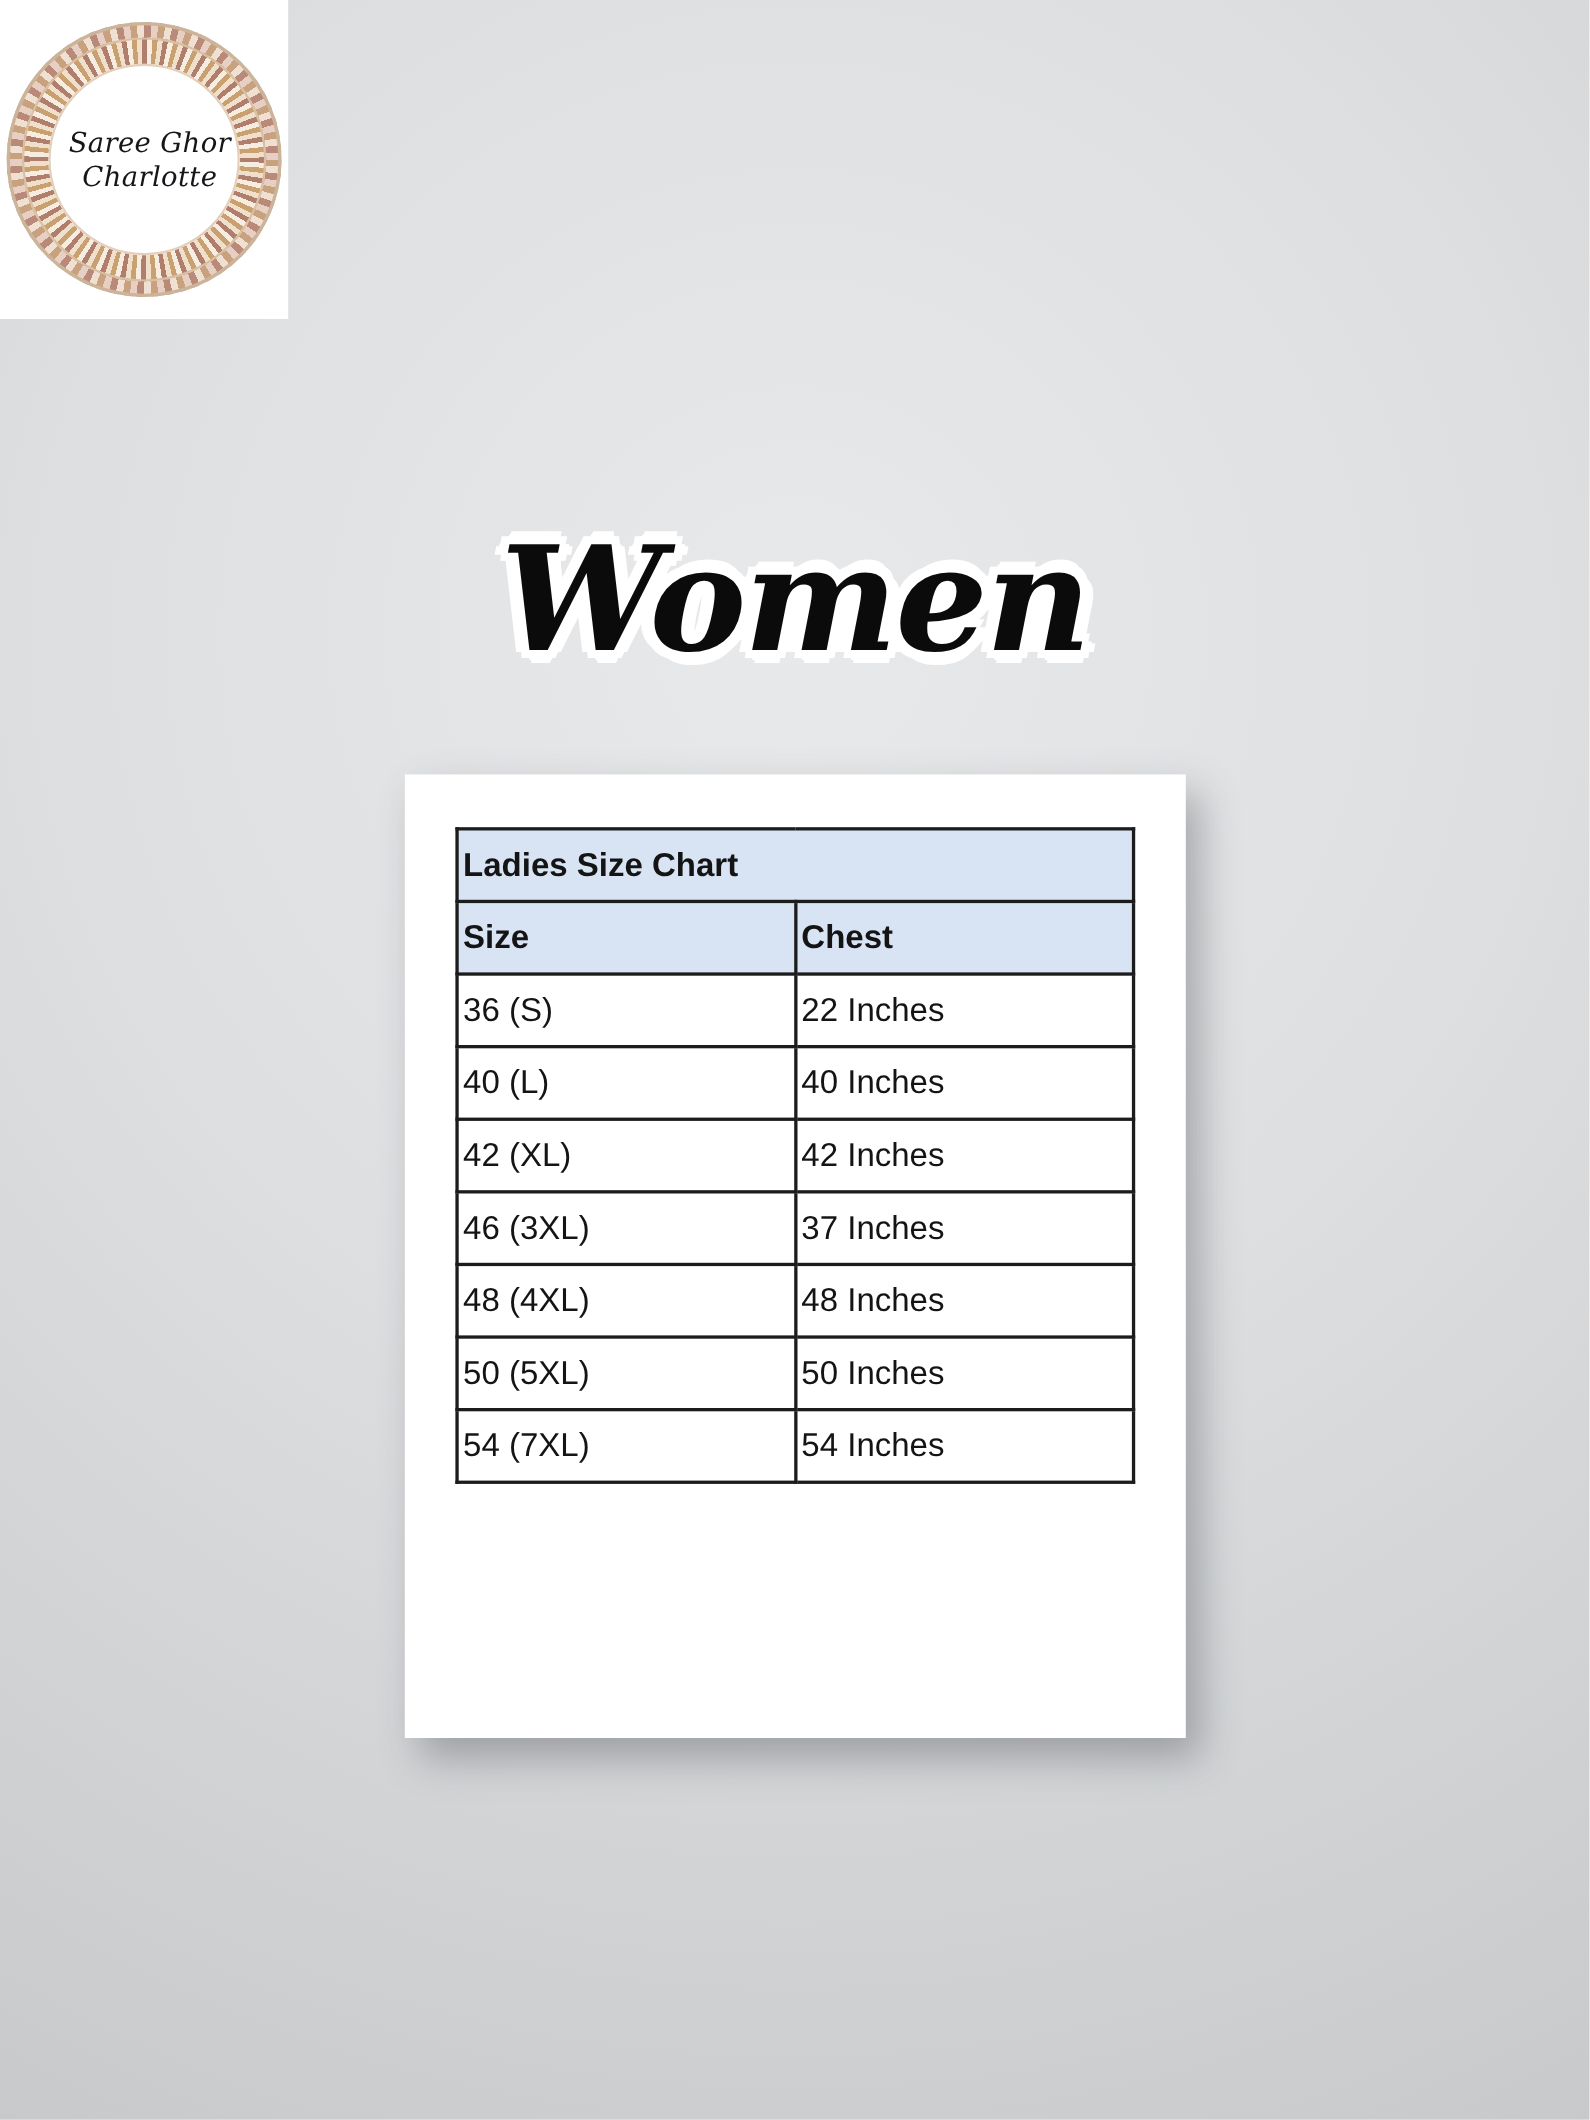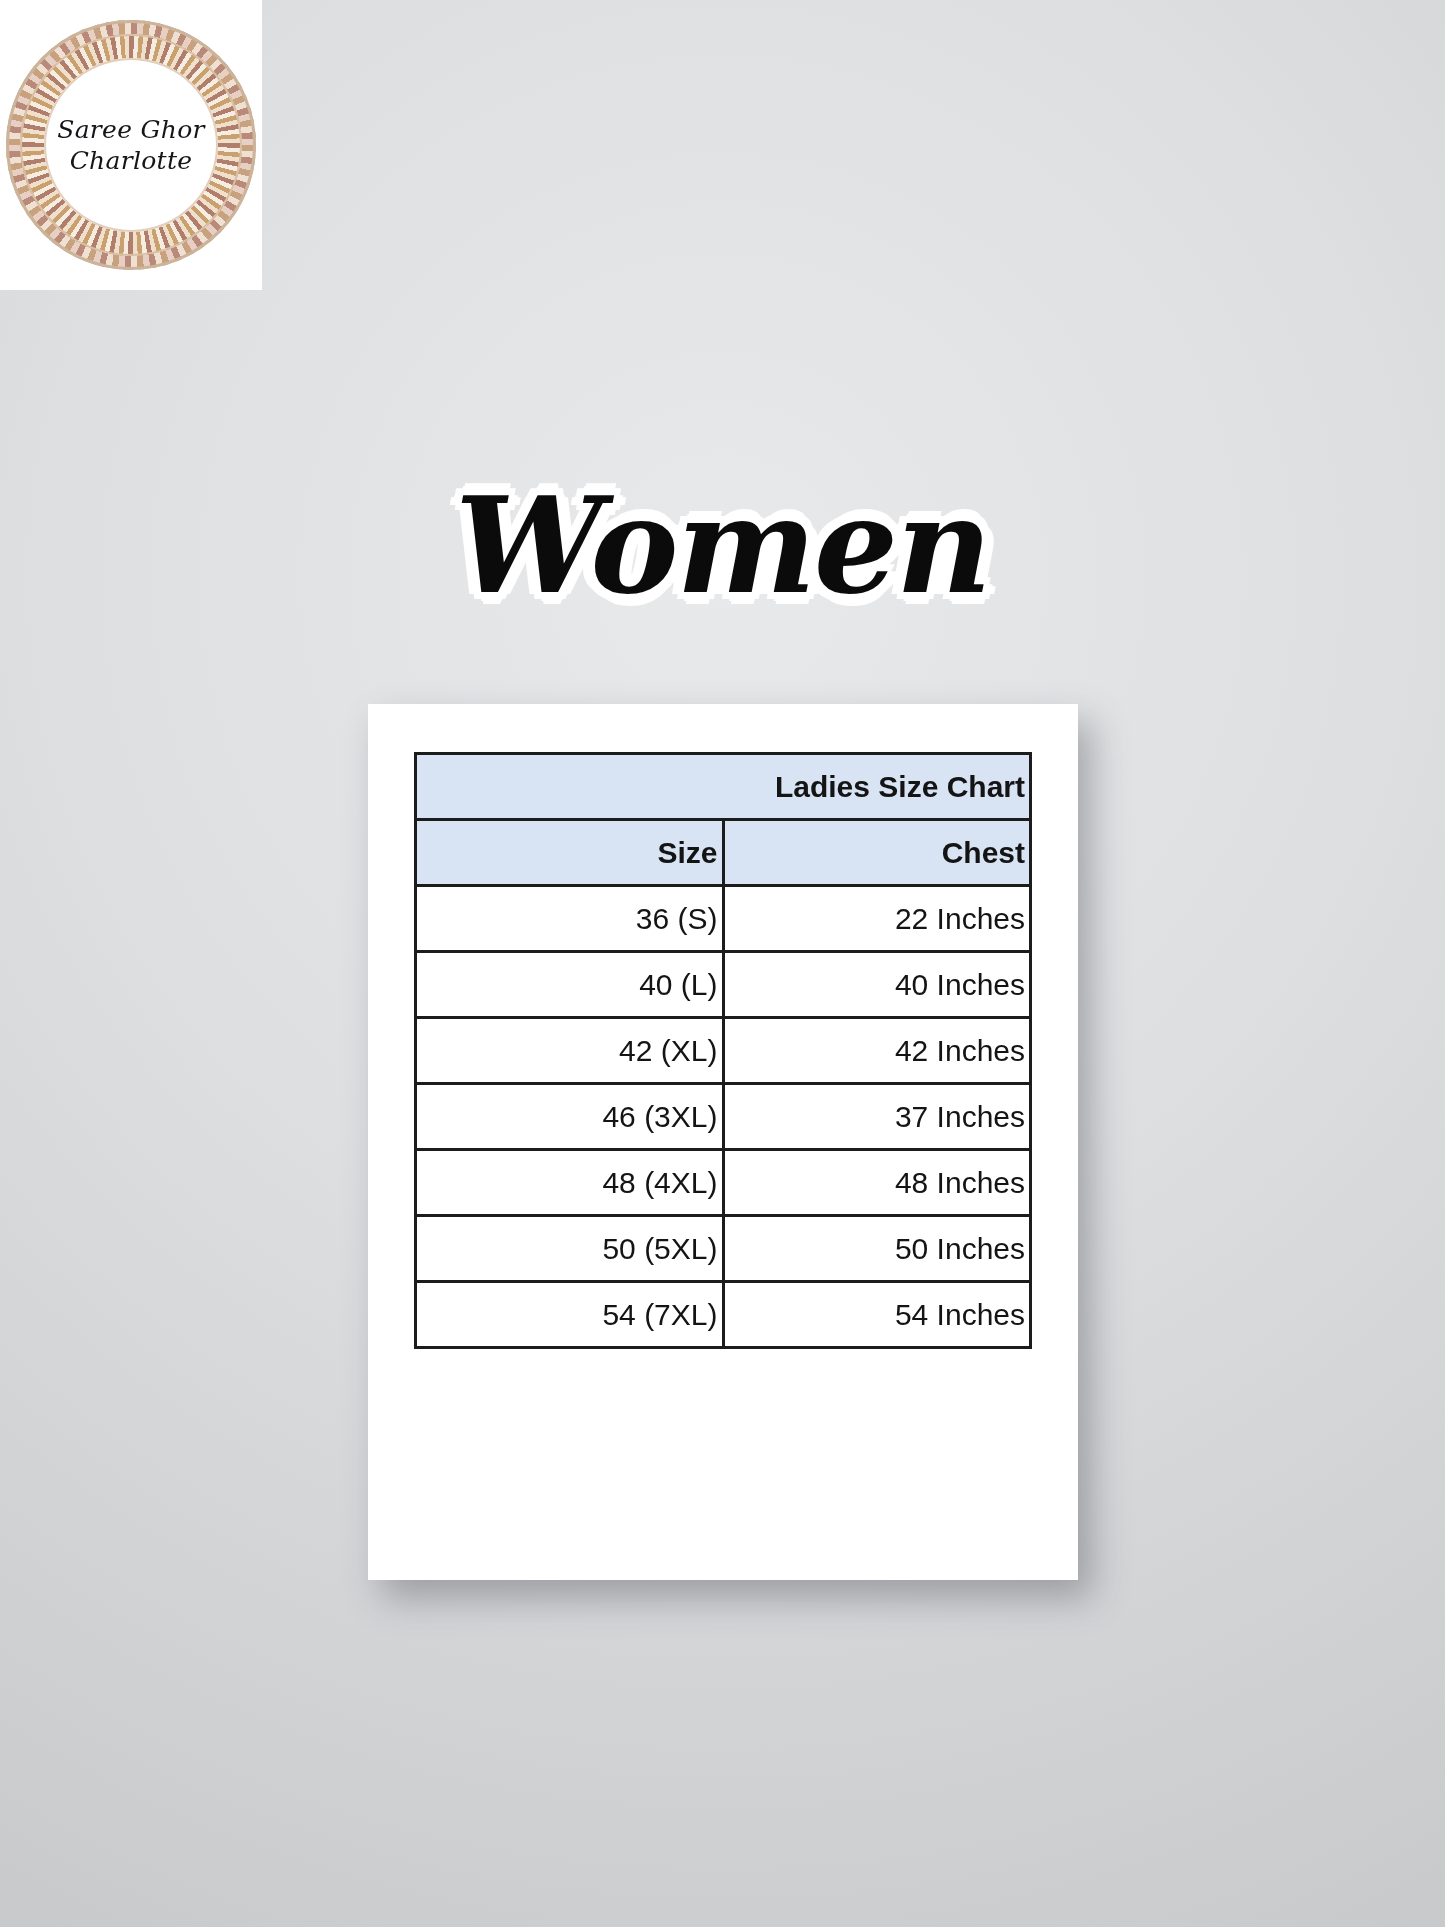--- a/index.html
+++ b/index.html
@@ -56,21 +56,21 @@
       #f6ece0 7.5deg 10deg);
     box-shadow: inset 0 0 0 2px #d9c0a4;
   }
   .logo-inner {
     position: absolute;
     inset: 38px;
     border-radius: 50%;
     background: #ffffff;
     display: flex;
     align-items: center;
-    justify-content: center;
+    justify-content: flex-end;
     box-shadow: inset 0 0 0 2px #e3cfbb;
   }
   .logo-text {
     font-family: "DejaVu Serif", serif;
     font-style: italic;
     font-size: 25px;
     line-height: 1.25;
     color: #15161a;
     text-align: center;
     letter-spacing: 0.3px;
@@ -119,21 +119,21 @@
     top: 48px;
     width: 618px;
   }
   table.size-chart {
     border-collapse: collapse;
     width: 100%;
     table-layout: fixed;
   }
   table.size-chart td {
     border: 3px solid #1c1c1c;
-    text-align: right;
+    text-align: left;
     font-size: 30px;
     color: #141414;
     height: 63px;
     padding: 0 4px;
     font-family: "Liberation Sans", sans-serif;
   }
   td.chart-title {
     background: #d8e4f3;
     font-weight: bold;
     font-size: 32px;

